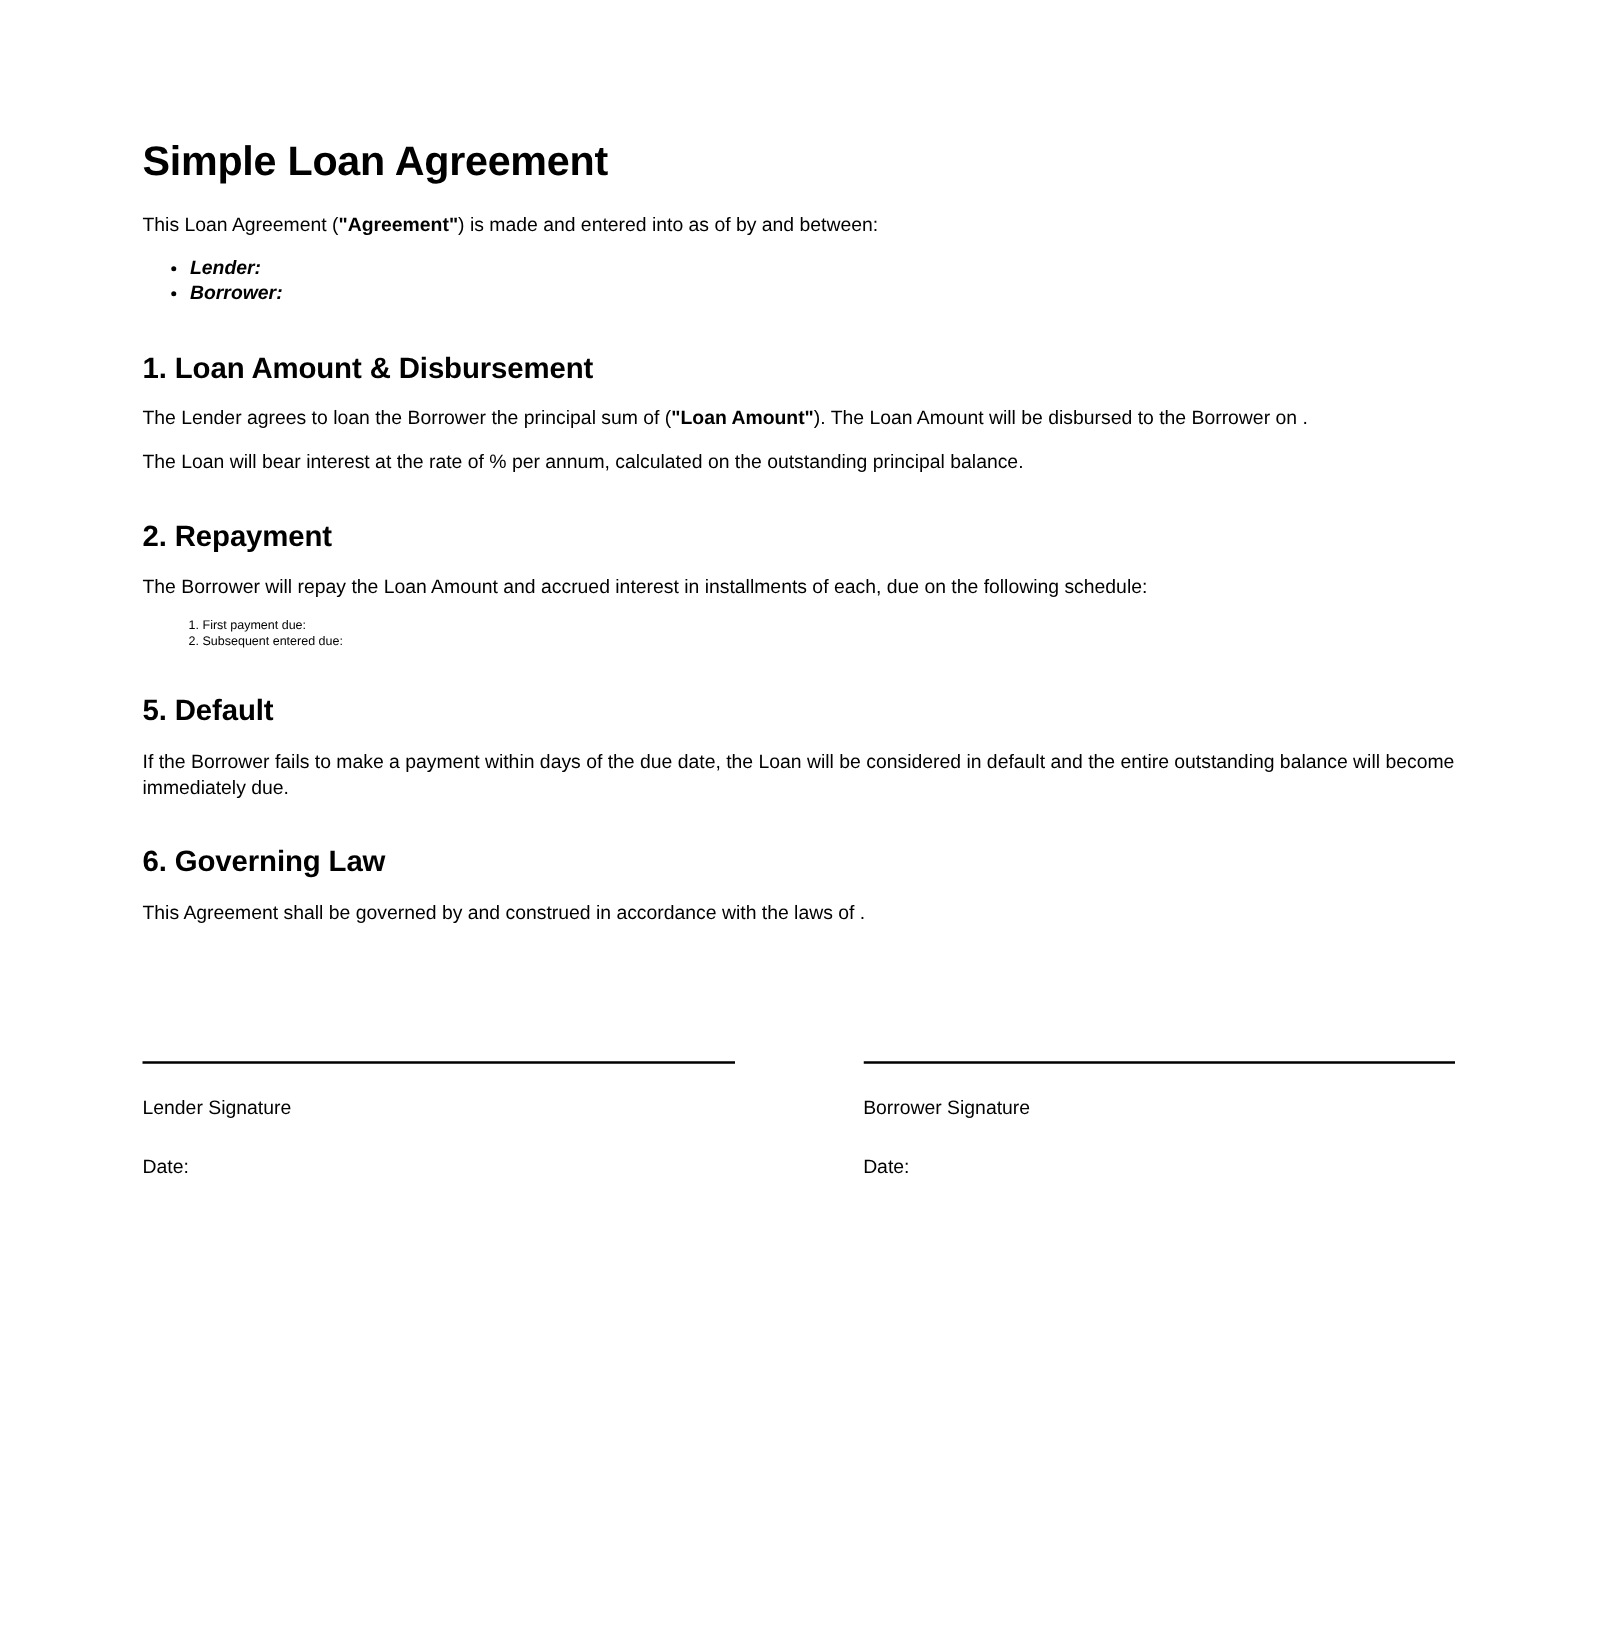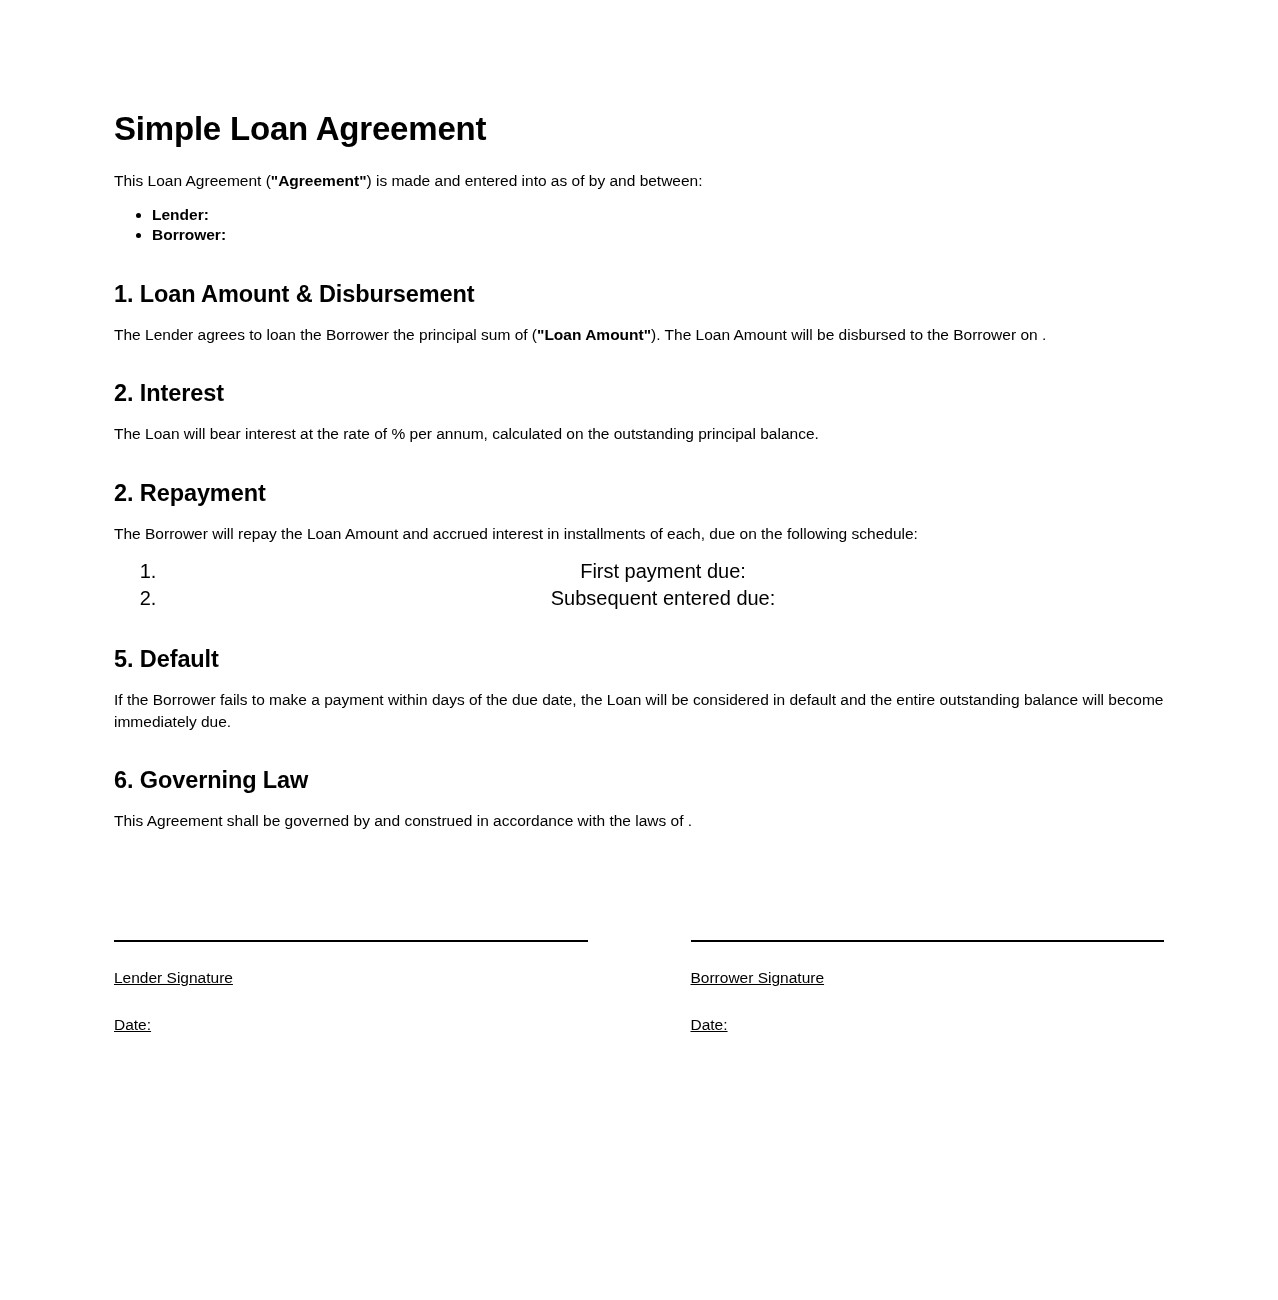--- a/index.html
+++ b/index.html
@@ -36,47 +36,46 @@
   ul.party-list {
     margin: 0 0 14px 0;
     padding-left: 38px;
     list-style-type: disc;
   }
   ul.party-list li {
     font-size: 15.5px;
     font-weight: bold;
     line-height: 1.3;
     margin: 0;
+    font-style: italic;
   }
 
   h2.section-heading {
     font-size: 23.5px;
     font-weight: bold;
     margin: 34px 0 16px 0;
     line-height: 1.2;
     letter-spacing: -0.1px;
   }
 
   ol.schedule-list {
     margin: 0 0 8px 0;
     padding-left: 48px;
     list-style-type: decimal;
   }
   ol.schedule-list li {
-    font-size: 20px;
+    font-size: 10px;
     line-height: 1.32;
     margin: 0;
-    text-align: center;
   }
 
   .signature-block {
     display: flex;
     margin-top: 108px;
     gap: 103px;
-    text-decoration: underline;
   }
   .signature-col {
     flex: 1 1 0;
     min-width: 0;
   }
   .sig-rule {
     border: 0;
     border-top: 2px solid #000000;
     margin: 0 0 26px 0;
     width: 100%;
@@ -102,21 +101,20 @@
   <p class="para"><span>This Loan Agreement (</span><b>"Agreement"</b><span>) is made and entered into as of by and between:</span></p>
 
   <ul class="party-list">
     <li>Lender:</li>
     <li>Borrower:</li>
   </ul>
 
   <h2 class="section-heading">1. Loan Amount &amp; Disbursement</h2>
   <p class="para"><span>The Lender agrees to loan the Borrower the principal sum of (</span><b>"Loan Amount"</b><span>). The Loan Amount will be disbursed to the Borrower on .</span></p>
 
-  <h2 class="section-heading">2. Interest</h2>
   <p class="para">The Loan will bear interest at the rate of % per annum, calculated on the outstanding principal balance.</p>
 
   <h2 class="section-heading">2. Repayment</h2>
   <p class="para">The Borrower will repay the Loan Amount and accrued interest in installments of each, due on the following schedule:</p>
   <ol class="schedule-list">
     <li>First payment due:</li>
     <li>Subsequent entered due:</li>
   </ol>
 
 

